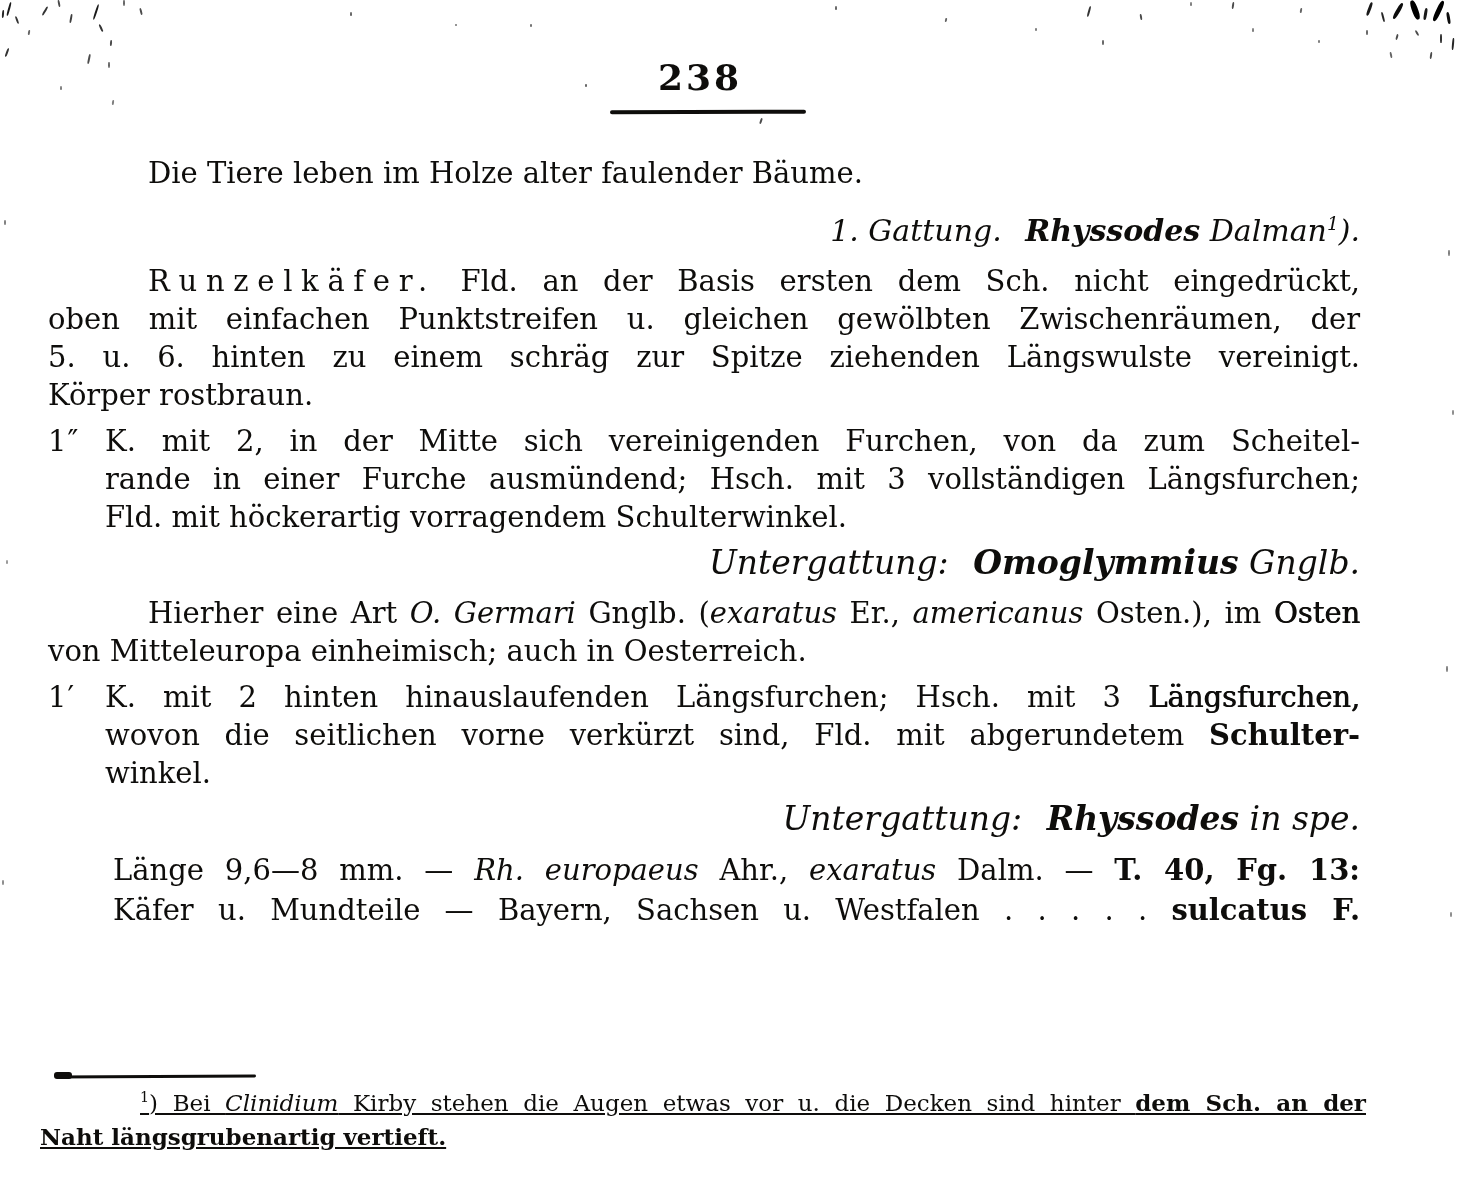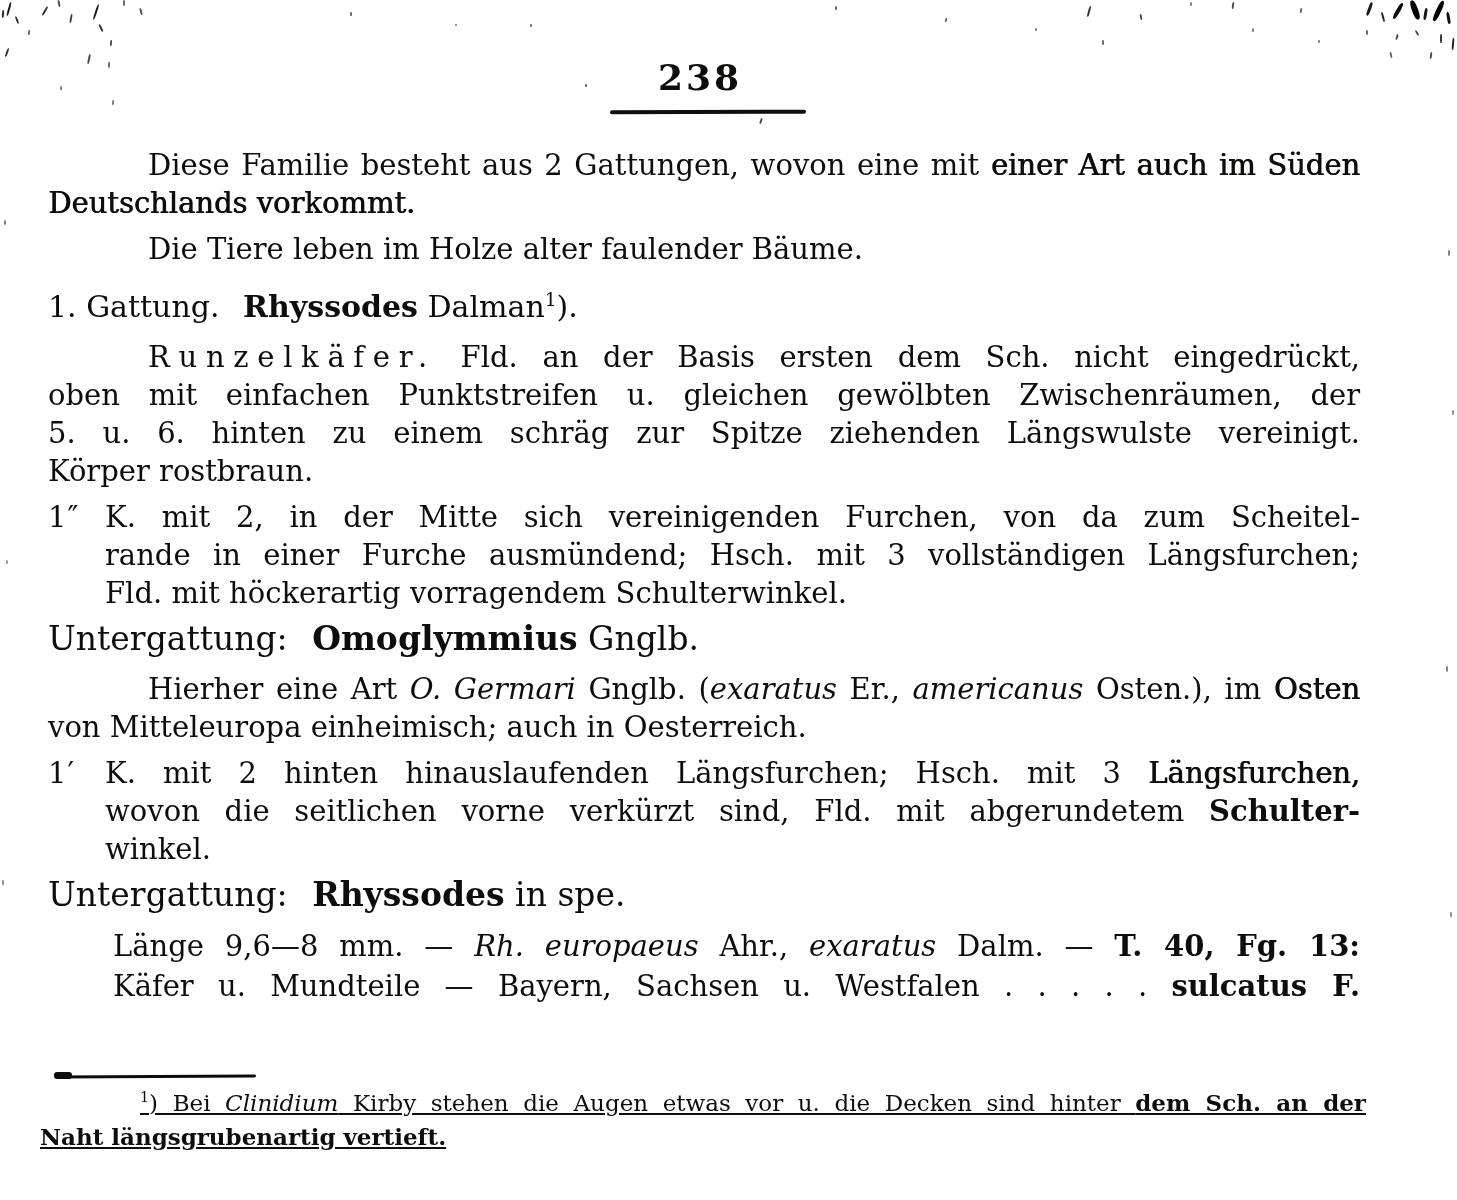--- a/index.html
+++ b/index.html
@@ -36,22 +36,22 @@
     font-size:29px;line-height:38px;
   }
   .line{white-space:normal;}
   .line.j{text-align:justify;text-align-last:justify;}
   .ind{text-indent:100px;}
   .block.key{padding-left:57px;margin-top:8px;}
   .block.key .line{position:relative;}
   .block.para{margin-top:0;}
   .block.para.mt{margin-top:8px;}
   .block.heading{
-    text-align:left;font-size:30px;line-height:46px;
-    margin-top:16px;margin-bottom:6px;
+    text-align:right;font-size:30px;line-height:46px;
+    margin-top:16px;margin-bottom:6px;font-style:italic;
   }
   .block.heading.sub{font-size:33px;margin-top:4px;margin-bottom:8px;}
   .block.species{padding-left:65px;line-height:40px;margin-top:6px;}
   
   .footnote{
     position:absolute;left:40px;top:1086px;width:1326px;
     font-size:23px;line-height:34px;text-decoration:underline;
   }
   
   .b{font-weight:bold;}
@@ -70,24 +70,20 @@
   }
 </style>
 </head>
 <body>
 
 <div class="page">
   <div class="pagenum">238</div>
   <div class="head-rule"></div>
 
   <div class="content" id="content">
-      <div class="block para">
-        <div class="line j ind"><span>Diese Familie besteht aus 2 Gattungen, wovon eine mit </span><span class="hv">einer Art auch im Süden</span></div>
-        <div class="line"><span class="hv">Deutschlands vorkommt.</span></div>
-      </div>
       <div class="block para mt">
         <div class="line ind"><span>Die Tiere leben im Holze alter faulender Bäume.</span></div>
       </div>
       <div class="block heading">
         <div class="line"><span class="gap">1. Gattung.</span><span> </span><span class="b">Rhyssodes</span><span> Dalman</span><sup class="sup">1</sup><span>).</span></div>
       </div>
       <div class="block para mt">
         <div class="line j ind"><span class="sp">Runzelkäfer.</span><span> Fld. an der Basis ersten dem Sch. nicht eingedrückt,</span></div>
         <div class="line j"><span>oben mit einfachen Punktstreifen u. gleichen gewölbten Zwischenräumen, der</span></div>
         <div class="line j"><span>5. u. 6. hinten zu einem schräg zur Spitze ziehenden Längswulste vereinigt.</span></div>

